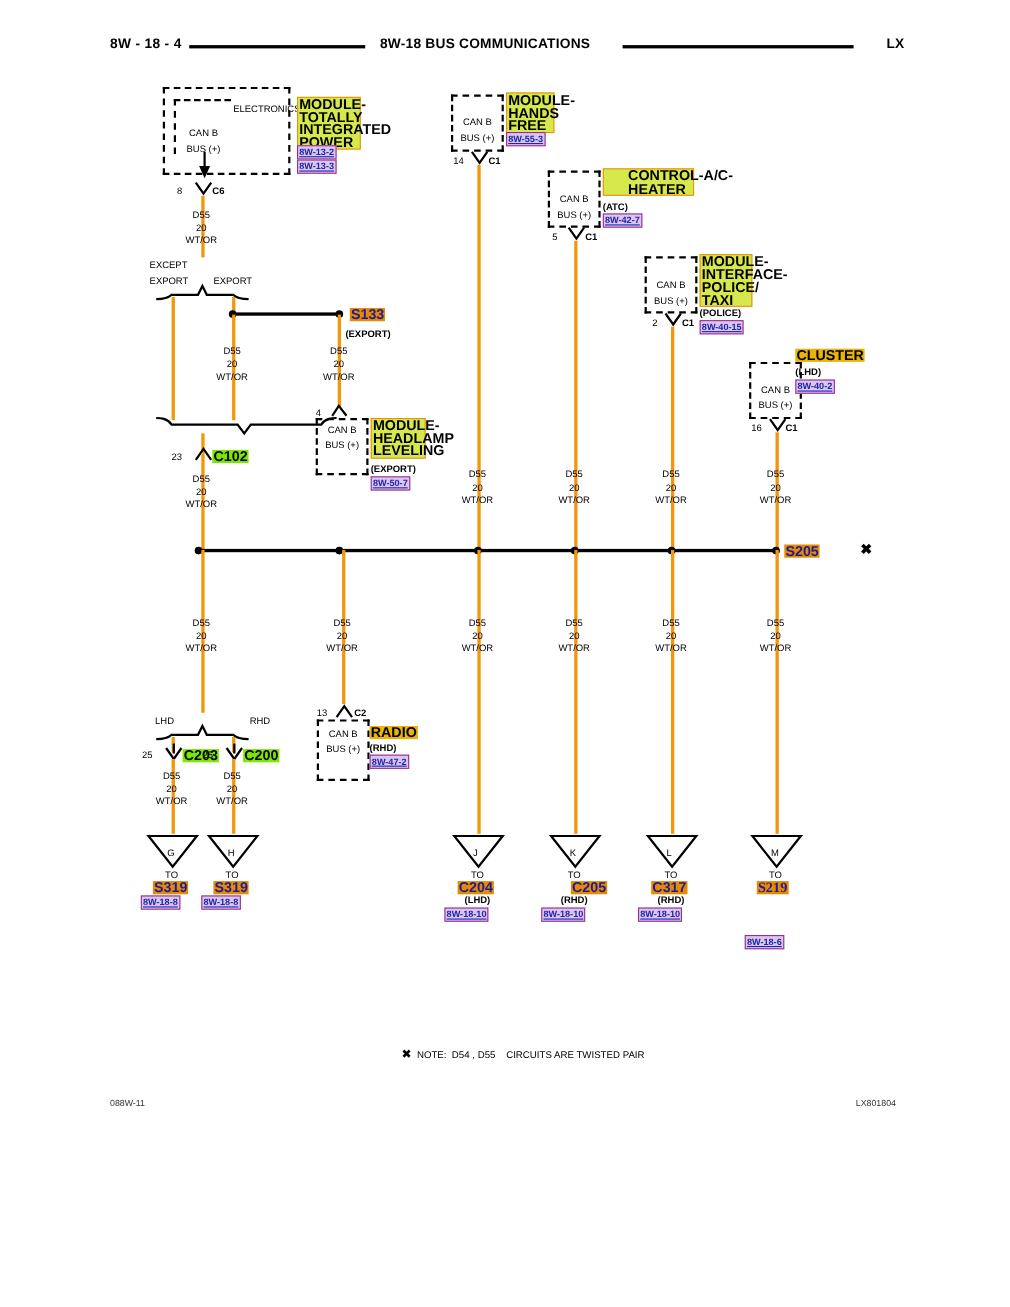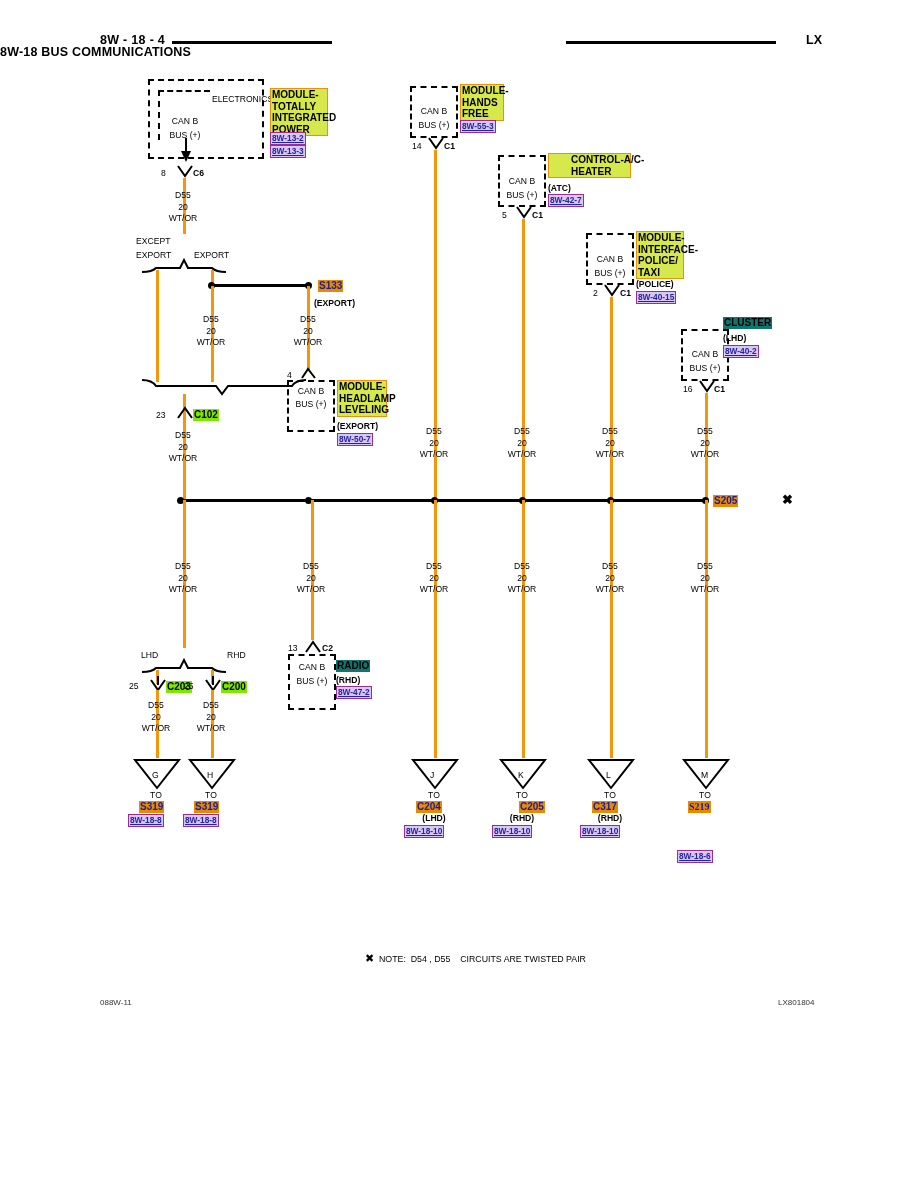--- a/index.html
+++ b/index.html
@@ -3,45 +3,45 @@
 <meta charset="utf-8">
 <style>
   html,body{margin:0;padding:0;background:#ffffff;}
   body{width:918px;height:1188px;position:relative;
        font-family:"Liberation Sans", sans-serif;color:#000;}
   .page{position:absolute;left:0;top:0;width:918px;height:1188px;overflow:hidden;}
 
   
   .hdr{position:absolute;left:0;top:33px;width:918px;height:22px;}
   .hdr-left{position:absolute;left:100px;top:0;font-size:12.5px;font-weight:bold;letter-spacing:.3px;}
-  .hdr-mid{position:absolute;left:0;top:12px;width:882px;font-size:12.5px;font-weight:bold;letter-spacing:.2px;}
+  .hdr-mid{position:absolute;left:0;top:0;width:882px;text-align:center;font-size:12.5px;font-weight:bold;letter-spacing:.2px;}
   .hdr-right{position:absolute;right:96px;top:0;font-size:12.5px;font-weight:bold;}
   .hdr-rule{position:absolute;height:3px;background:#000;top:8px;}
 
   
   .wire{position:absolute;background:#F2960A;}
   .vw{width:3px;}
   .bus{position:absolute;background:#000;height:3px;}
   .dot{position:absolute;width:7px;height:7px;border-radius:50%;background:#000;}
 
   .txt{position:absolute;font-size:8.6px;line-height:11px;white-space:pre;}
   .txt.b{font-weight:bold;}
   .ctr{text-align:center;}
 
   
   .spec{position:absolute;width:70px;text-align:center;font-size:8.6px;line-height:11.5px;}
 
   
   .modbox{position:absolute;border:2px dashed #000;box-sizing:border-box;}
 
   
-  .hl{position:absolute;font-size:10px;font-weight:bold;line-height:11.5px;
+  .hl{position:absolute;font-size:13px;font-weight:bold;line-height:11.5px;
       padding:0 1px;white-space:pre;}
   .hl-green{background:#D6E84B;border:1px solid #E8920A;color:#000;}
-  .hl-yellowblk{background:#0f766e;color:#000;}
+  .hl-yellowblk{background:#eab308;color:#000;}
   .hl-orange{background:#E88A00;color:#1b1b9c;}
   .hl-lime{background:#7CE800;color:#000;}
   .ref{position:absolute;font-size:8.3px;font-weight:bold;background:#D9C7F0;
        border:1px solid #9B2D8E;color:#2222AA;text-decoration:underline;
        padding:0 1px;line-height:11px;white-space:pre;}
 
   
   .svgl{position:absolute;overflow:visible;}
 
   .note{position:absolute;font-size:8.8px;white-space:pre;}

